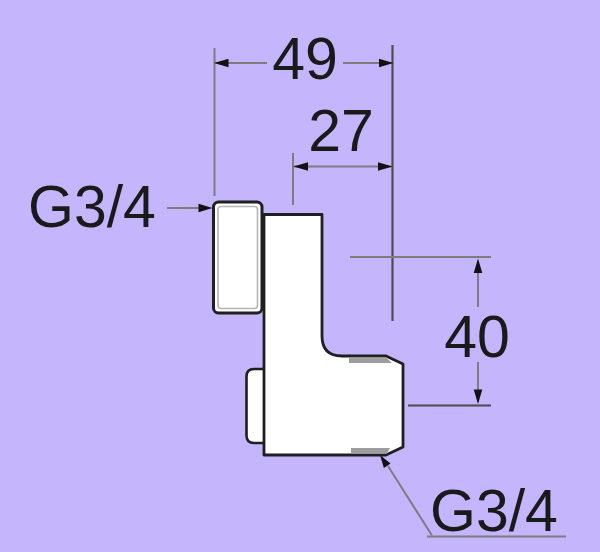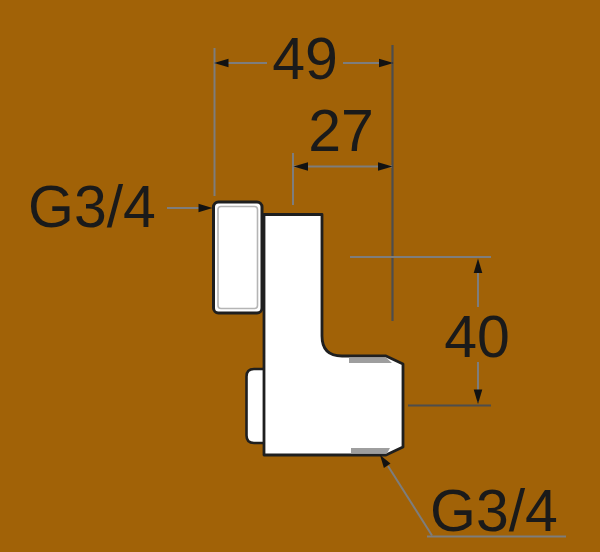--- a/index.html
+++ b/index.html
@@ -4,21 +4,21 @@
 <style>
   html, body {
     margin: 0;
     padding: 0;
     background: #ffffff;
   }
   .stage {
     position: relative;
     width: 600px;
     height: 552px;
-    background: #a16207;
+    background: #c4b5fd;
     overflow: hidden;
   }
   svg {
     display: block;
   }
   .dim-text {
     font-family: "Liberation Sans", sans-serif;
     font-size: 59px;
     font-weight: 400;
   }

